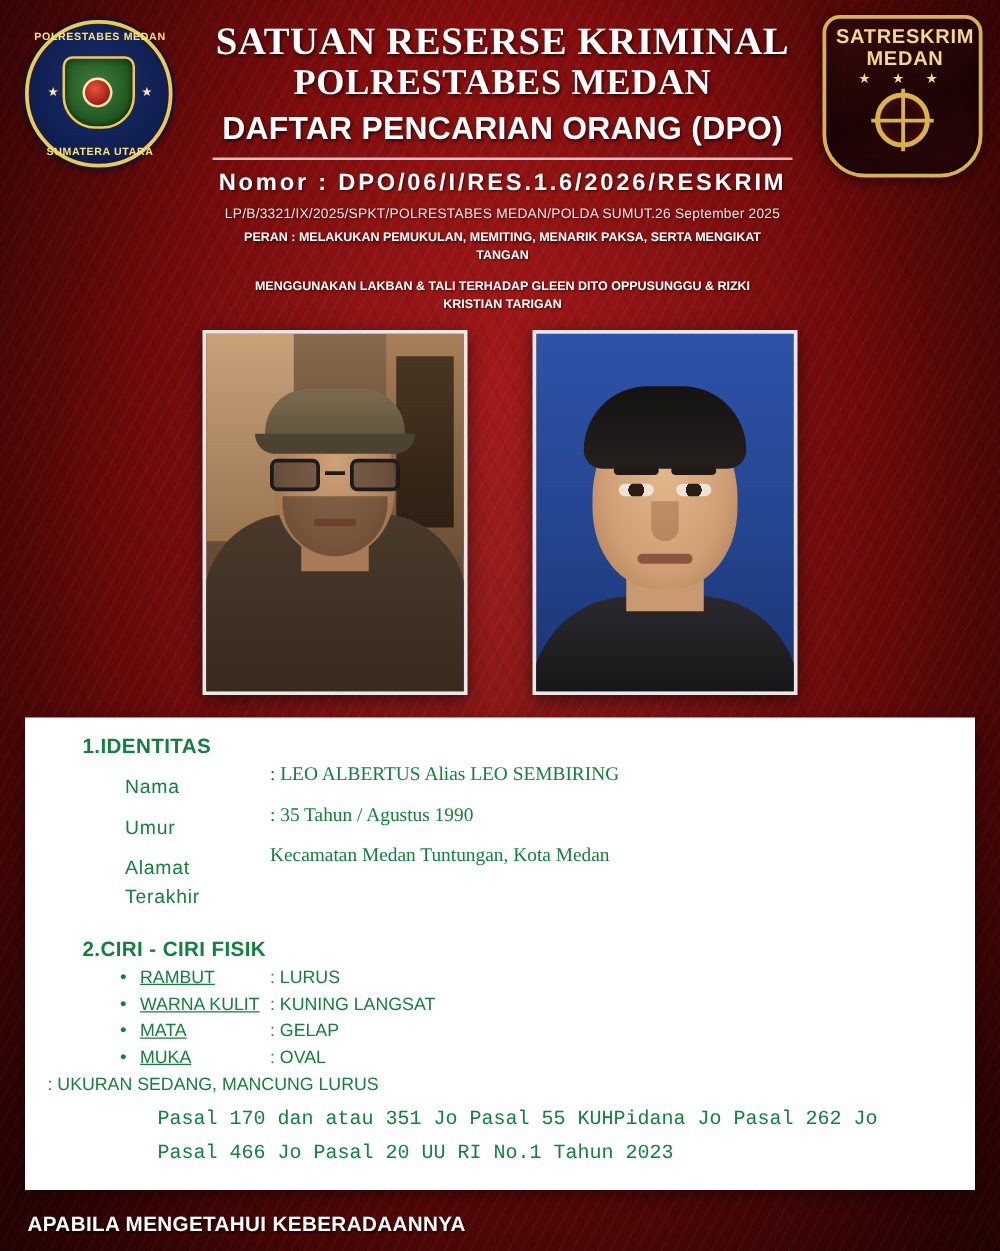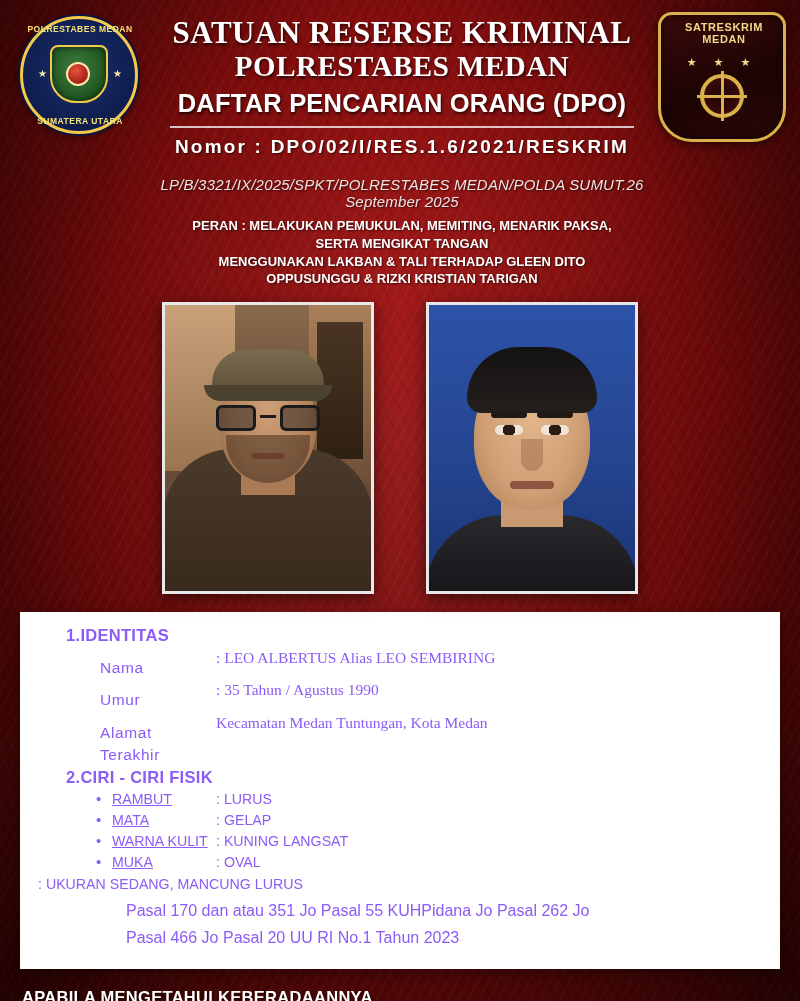--- a/index.html
+++ b/index.html
@@ -78,21 +78,21 @@
   .emblem-right { width: 128px; height: 130px; position: relative; }
   .emblem-right .plate {
     position: absolute; inset: 0;
     background: linear-gradient(160deg, #3a0a0a 0%, #1d0404 55%, #2a0707 100%);
     border: 3px solid #d9b24a;
     border-radius: 14px 14px 34px 34px;
     box-shadow: 0 2px 10px rgba(0,0,0,.55), inset 0 0 10px rgba(0,0,0,.6);
   }
   .emblem-right .er-title {
     position: absolute; top: 9px; left: 4px; right: 0; text-align: center;
-    color: #f2d98a; font-size: 11px; font-weight: bold; letter-spacing: .6px; line-height: 1.1;
+    color: #f2d98a; font-size: 16px; font-weight: bold; letter-spacing: .6px; line-height: 1.1;
   }
   .emblem-right .er-stars {
     position: absolute; top: 44px; left: 0; right: 0; text-align: center;
     color: #f2d98a; font-size: 11px; letter-spacing: 7px;
   }
   .emblem-right .wheel {
     position: absolute; left: 42px; top: 62px;
     width: 44px; height: 44px; border-radius: 50%;
     border: 4px solid #d9b24a;
     background: radial-gradient(circle, #2a0606 40%, #4a1010 100%);
@@ -119,26 +119,25 @@
     color: #ffffff; font-size: 25.5px; font-weight: bold; letter-spacing: .2px;
     text-shadow: 1px 2px 3px rgba(0,0,0,.7);
     padding-bottom: 6px;
   }
   .rule { height: 2px; background: rgba(255,255,255,.75); margin: 2px 18px 8px 18px; }
   .nomor {
     color: #ffffff; font-size: 19px; font-weight: bold; letter-spacing: 2.2px;
     text-shadow: 1px 1px 2px rgba(0,0,0,.6);
   }
   .lp {
-    color: #efe3e3; font-size: 15px; margin-top: 18px; letter-spacing: .2px;
+    color: #efe3e3; font-size: 11px; margin-top: 7px; letter-spacing: .2px;
     text-shadow: 1px 1px 2px rgba(0,0,0,.6);
-    font-style: italic;
   }
   .peran {
-    color: #ffffff; font-size: 13px; font-weight: bold; line-height: 1.35;
+    color: #ffffff; font-size: 10px; font-weight: bold; line-height: 1.35;
     margin-top: 7px; padding: 0 30px;
     text-shadow: 1px 1px 2px rgba(0,0,0,.6);
   }
 
   
   .photos {
     display: flex; justify-content: center; gap: 52px;
     margin-top: 14px;
   }
   .photo {
@@ -230,41 +229,41 @@
     width: 22px; height: 32px; border-radius: 0 0 12px 12px; background: rgba(150,100,68,.45); }
   .p2 .mouth { position: absolute; left: 50%; top: 176px; transform: translateX(-50%);
     width: 44px; height: 8px; border-radius: 5px; background: #8d5540; }
 
   
   .card {
     margin: 18px 20px 0 20px;
     background: #ffffff;
     padding: 14px 18px 18px 18px;
     box-shadow: 0 4px 14px rgba(0,0,0,.45);
-    color: #8b5cf6;
+    color: #15803d;
   }
   .sec-head {
     font-size: 16.5px; font-weight: bold; letter-spacing: .3px;
     margin-left: 46px; margin-bottom: 2px;
   }
   .sec-head .num { margin-left: -18px; }
   .row { display: flex; font-size: 15.5px; line-height: 1.45; }
   .row .k { width: 178px; padding-left: 62px; letter-spacing: .6px; margin-top: 10px; }
   .row .v { flex: 1; font-family: Liberation Serif, serif; }
   .row .v .cont { display: block; }
   .bullets { margin-top: 2px; }
   .brow2 { display: flex; font-size: 14.2px; line-height: 1.5; }
   .brow2 .k { width: 178px; padding-left: 74px; position: relative; text-decoration: underline; }
   .brow2 .k::before {
     content: "•"; position: absolute; left: 58px; top: -1px; font-size: 15px;
   }
   .brow2 .v { flex: 1; }
   .pidana-head { font-size: 16.5px; font-weight: bold; margin-left: 46px; margin-top: 8px; }
   .pidana-head .num { margin-left: -20px; }
-  .pidana-body { font-size: 16px; line-height: 1.55; padding-left: 88px; padding-top: 4px; }
+  .pidana-body { font-size: 16px; line-height: 1.55; padding-left: 88px; padding-top: 4px; font-family: Liberation Mono, monospace; }
 
   
   .footer {
     display: flex; align-items: flex-start; justify-content: space-between;
     padding: 16px 22px 0 22px;
   }
   .f-left { color: #fff; font-size: 16.5px; font-weight: bold; line-height: 1.55;
     letter-spacing: .3px; text-shadow: 1px 1px 2px rgba(0,0,0,.6); }
   .f-right { color: #fff; font-size: 18.5px; font-weight: bold; line-height: 1.55;
     text-align: left; text-shadow: 1px 1px 2px rgba(0,0,0,.6); padding-top: 16px; }
@@ -287,24 +286,24 @@
           <div class="star" style="left:24px; top:56px;">★</div>
           <div class="star" style="right:24px; top:56px;">★</div>
         </div>
       </div>
 
       <div class="titles">
         <div class="t1">SATUAN RESERSE KRIMINAL</div>
         <div class="t2">POLRESTABES MEDAN</div>
         <div class="t3">DAFTAR PENCARIAN ORANG (DPO)</div>
         <div class="rule"></div>
-        <div class="nomor">Nomor : DPO/02/I/RES.1.6/2021/RESKRIM</div>
+        <div class="nomor">Nomor : DPO/06/I/RES.1.6/2026/RESKRIM</div>
         <div class="lp">LP/B/3321/IX/2025/SPKT/POLRESTABES MEDAN/POLDA SUMUT.26 September 2025</div>
         <div class="peran">PERAN : MELAKUKAN PEMUKULAN, MEMITING, MENARIK PAKSA, SERTA MENGIKAT TANGAN</div>
-        <div class="peran" style="margin-top:0">MENGGUNAKAN LAKBAN &amp; TALI TERHADAP GLEEN DITO OPPUSUNGGU &amp; RIZKI KRISTIAN TARIGAN</div>
+        <div class="peran" style="margin-top:12px">MENGGUNAKAN LAKBAN &amp; TALI TERHADAP GLEEN DITO OPPUSUNGGU &amp; RIZKI KRISTIAN TARIGAN</div>
       </div>
 
       <div class="badge-right">
         <div class="emblem-right">
           <div class="plate"></div>
           <div class="er-title">
             <span>SATRESKRIM</span><br>
             <span>MEDAN</span>
           </div>
           <div class="er-stars">★ ★ ★</div>
@@ -361,36 +360,36 @@
         <div class="k">Umur</div>
         <div class="v">: 35 Tahun / Agustus 1990</div>
       </div>
       <div class="row">
         <div class="k">Alamat Terakhir</div>
         <div class="v">
           <span class="cont">Kecamatan Medan Tuntungan, Kota Medan</span>
         </div>
       </div>
 
-      <div class="sec-head" style="margin-top:1px">
+      <div class="sec-head" style="margin-top:22px">
         <span class="num">2.</span><span>CIRI - CIRI FISIK</span>
       </div>
 
       <div class="bullets">
         <div class="brow2">
           <div class="k">RAMBUT</div>
           <div class="v">: LURUS</div>
         </div>
         <div class="brow2">
+          <div class="k">WARNA KULIT</div>
+          <div class="v">: KUNING LANGSAT</div>
+        </div>
+        <div class="brow2">
           <div class="k">MATA</div>
           <div class="v">: GELAP</div>
-        </div>
-        <div class="brow2">
-          <div class="k">WARNA KULIT</div>
-          <div class="v">: KUNING LANGSAT</div>
         </div>
         <div class="brow2">
           <div class="k">MUKA</div>
           <div class="v">: OVAL</div>
         </div>
         <div class="brow2">
           <div class="v">: UKURAN SEDANG, MANCUNG LURUS</div>
         </div>
       </div>
 

